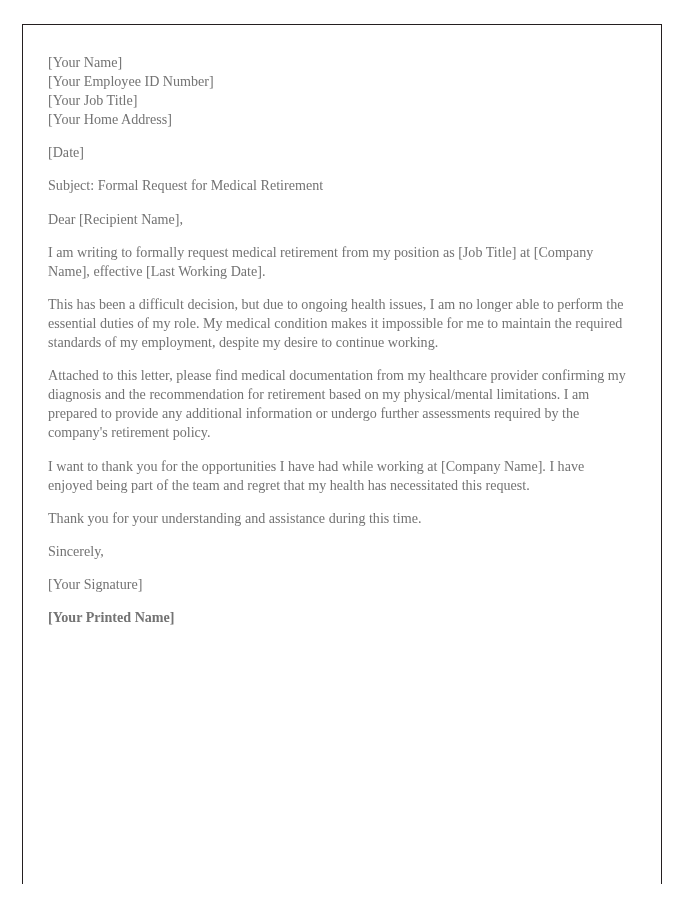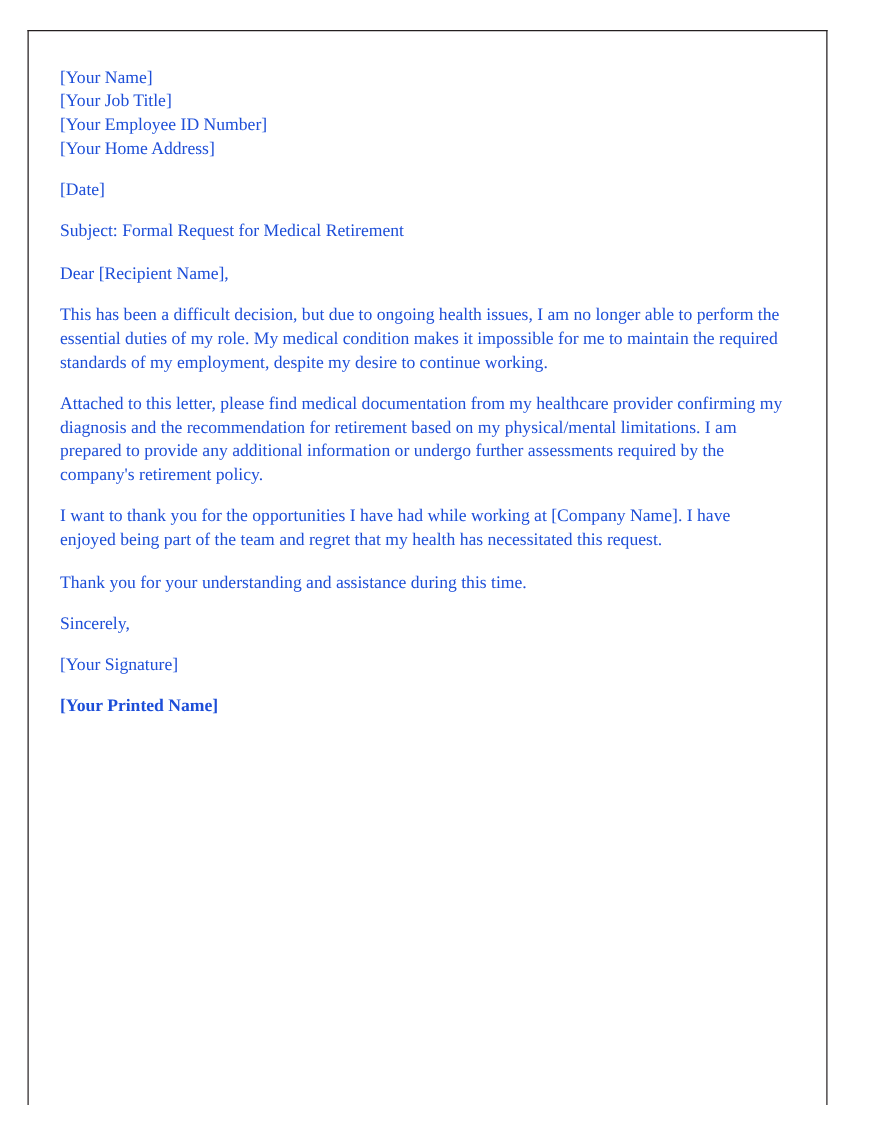--- a/index.html
+++ b/index.html
@@ -44,21 +44,21 @@
                 rgba(255,255,255,1) 34%);
     pointer-events: none;
     z-index: 5;
   }
 
   .letter-body {
     position: absolute;
     left: 25px;
     top: 28px;
     width: 580px;
-    color: #1d4ed8;
+    color: #737373;
     font-size: 14.1px;
     line-height: 19.1px;
     text-align: left;
   }
 
   .block {
     margin: 0 0 14px 0;
   }
   .block:last-child {
     margin-bottom: 0;
@@ -74,38 +74,39 @@
   }
 </style>
 </head>
 <body>
 
 <div class="page-sheet">
   <div class="letter-body">
 
     <div class="block">
       <span class="line">[Your Name]</span>
+      <span class="line">[Your Employee ID Number]</span>
       <span class="line">[Your Job Title]</span>
-      <span class="line">[Your Employee ID Number]</span>
       <span class="line">[Your Home Address]</span>
     </div>
 
     <div class="block">
       <span class="line">[Date]</span>
     </div>
 
 
     <div class="block">
       <span class="line">Subject: Formal Request for Medical Retirement</span>
     </div>
 
     <div class="block">
       <span class="line">Dear [Recipient Name],</span>
     </div>
 
+    <p class="para">I am writing to formally request medical retirement from my position as [Job Title] at [Company Name], effective [Last Working Date].</p>
     <p class="para">This has been a difficult decision, but due to ongoing health issues, I am no longer able to perform the essential duties of my role. My medical condition makes it impossible for me to maintain the required standards of my employment, despite my desire to continue working.</p>
     <p class="para">Attached to this letter, please find medical documentation from my healthcare provider confirming my diagnosis and the recommendation for retirement based on my physical/mental limitations. I am prepared to provide any additional information or undergo further assessments required by the company's retirement policy.</p>
     <p class="para">I want to thank you for the opportunities I have had while working at [Company Name]. I have enjoyed being part of the team and regret that my health has necessitated this request.</p>
     <p class="para">Thank you for your understanding and assistance during this time.</p>
 
     <div class="block">
       <span class="line">Sincerely,</span>
     </div>
 
     <div class="block">

